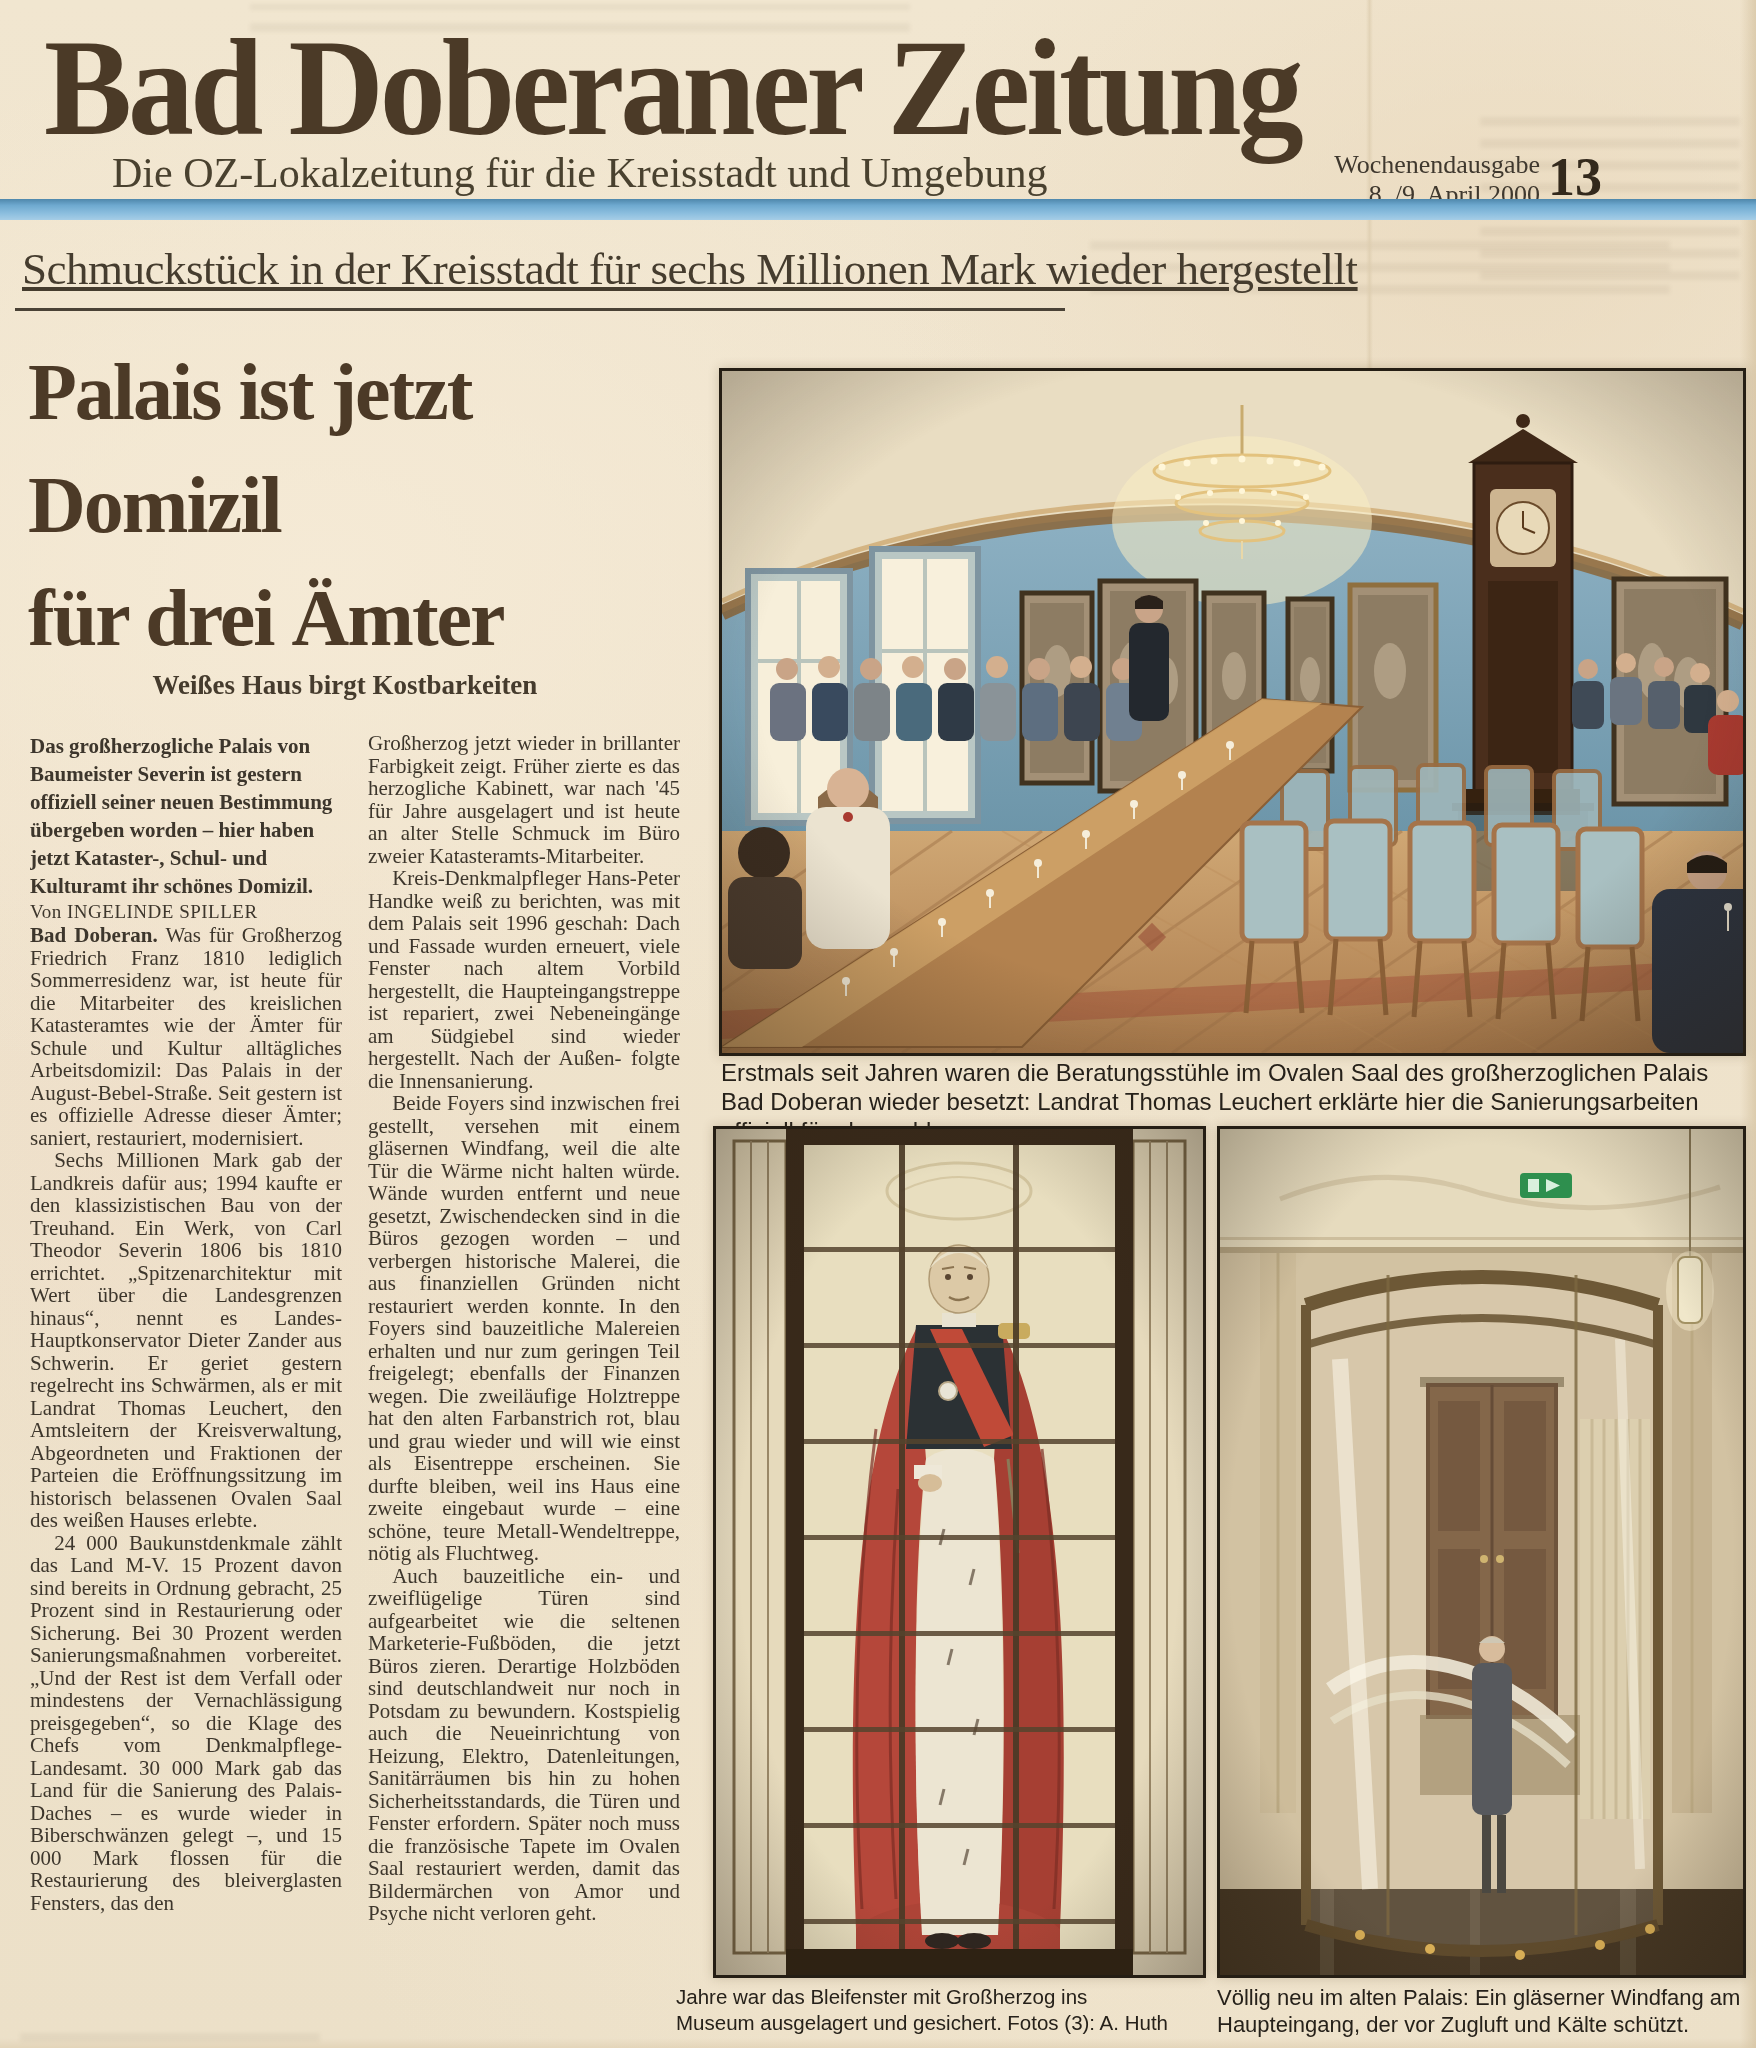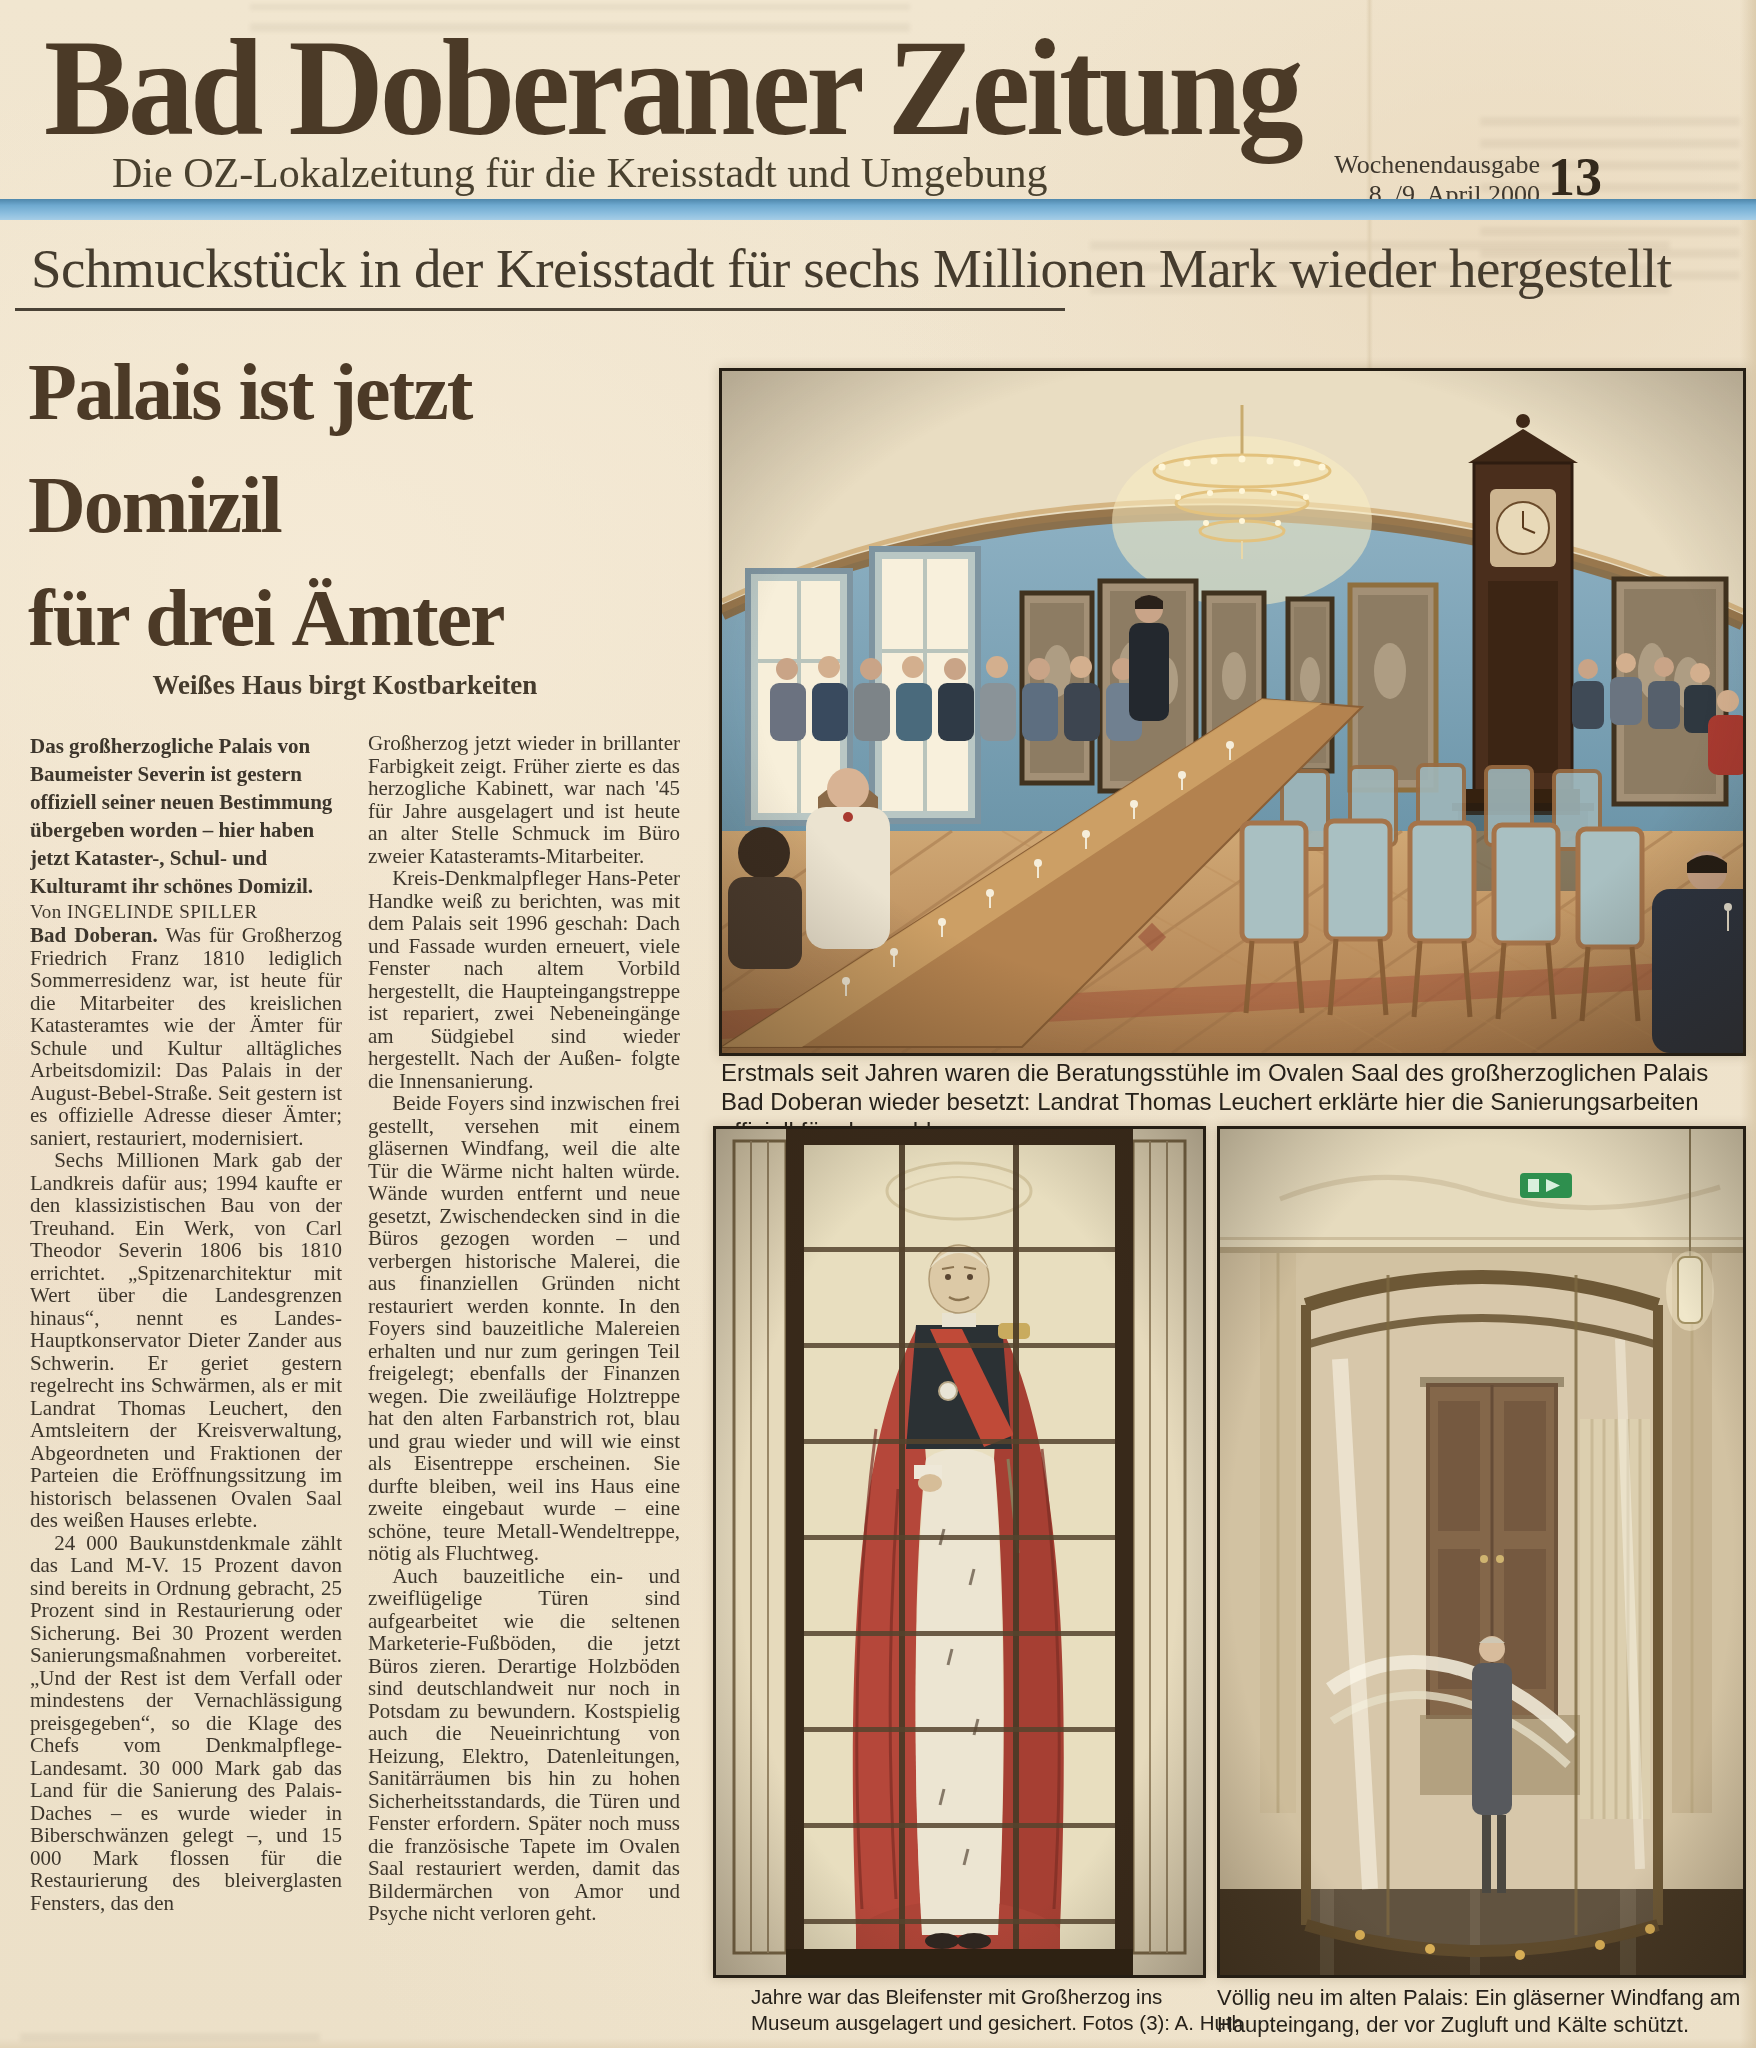--- a/index.html
+++ b/index.html
@@ -14,21 +14,21 @@
   .abs{position:absolute;}
   
   .mast-title{left:44px;top:10px;width:1420px;font-weight:bold;font-size:132px;line-height:150px;
     letter-spacing:-4px;color:#4b3a27;transform:scaleY(1.04);transform-origin:top left;white-space:nowrap;}
   .mast-sub{left:112px;top:150px;width:1100px;font-size:42px;line-height:46px;color:#49412f;white-space:nowrap;}
   .edition{left:1330px;top:150px;width:210px;text-align:right;font-size:26px;line-height:30px;color:#3f382e;}
   .pageno{left:1548px;top:146px;width:70px;font-size:54px;font-weight:bold;color:#33291c;}
   .stripe{left:0;top:199px;width:1756px;height:21px;
     background:linear-gradient(180deg,#4f87ab 0%,#6ea9cf 30%,#8dbfdf 70%,#a6cde6 100%);}
   
-  .kicker{left:31px;top:243px;width:1640px;font-size:55px;line-height:52px;color:#453c2e;letter-spacing:-.5px;white-space:nowrap;}
+  .kicker{left:22px;top:243px;width:1640px;font-size:45px;line-height:52px;color:#453c2e;letter-spacing:-.5px;white-space:nowrap;text-decoration:underline;}
   .kicker-rule{left:15px;top:308px;width:1050px;height:3px;background:#4a4236;}
   .headline{left:28px;top:336px;width:634px;text-align:left;font-weight:bold;color:#4c3a27;
     font-size:80px;line-height:113px;letter-spacing:-2px;}
   .subhead{left:28px;top:664px;width:634px;text-align:center;font-weight:bold;font-size:27px;line-height:42px;color:#453b2d;}
   
   .col{overflow:hidden;text-align:justify;font-size:21px;line-height:22.5px;color:#3d362c;}
   .col1{left:30px;top:732px;width:312px;height:1286px;}
   .col2{left:368px;top:732px;width:312px;height:1286px;}
   .lead{font-weight:bold;font-size:21px;line-height:28px;text-align:left;margin:0 0 10px 0;}
   .byline{text-align:left;font-size:19px;line-height:24px;margin:0 0 4px 0;letter-spacing:.5px;}
@@ -36,21 +36,21 @@
   .col p.ind{text-indent:1.15em;}
   .leadin{font-weight:bold;}
   
   .photo{border:3px solid #251e14;background:#cbbb9c;box-shadow:0 0 10px rgba(90,70,40,.25);}
   .photo svg{display:block;}
   .photo1{left:719px;top:368px;width:1021px;height:682px;}
   .photo2{left:713px;top:1126px;width:487px;height:846px;}
   .photo3{left:1217px;top:1126px;width:523px;height:846px;}
   .cap{font-family:"Liberation Sans", sans-serif;color:#26211a;}
   .cap1{left:721px;top:1058px;width:1028px;font-size:24px;line-height:29px;text-align:left;}
-  .cap2{left:751px;top:1984px;width:492px;font-size:20.5px;line-height:26px;}
+  .cap2{left:676px;top:1984px;width:492px;font-size:20.5px;line-height:26px;}
   .cap2 .credit{float:right;}
   .cap3{left:1217px;top:1984px;width:526px;font-size:22px;line-height:27px;}
   
   .ghost{opacity:.07;filter:blur(2px);
     background:repeating-linear-gradient(0deg,#6a5a40 0 9px, rgba(0,0,0,0) 9px 22px);}
   .crease{left:1366px;top:0;width:7px;height:430px;opacity:.7;
     background:linear-gradient(90deg,rgba(0,0,0,0),#dcccae,rgba(0,0,0,0));}
   .edge-r{right:0;top:0;width:16px;height:2048px;opacity:.55;
     background:linear-gradient(90deg,rgba(0,0,0,0),#cdb995);}
   .edge-b{left:0;bottom:0;width:1756px;height:10px;opacity:.4;

